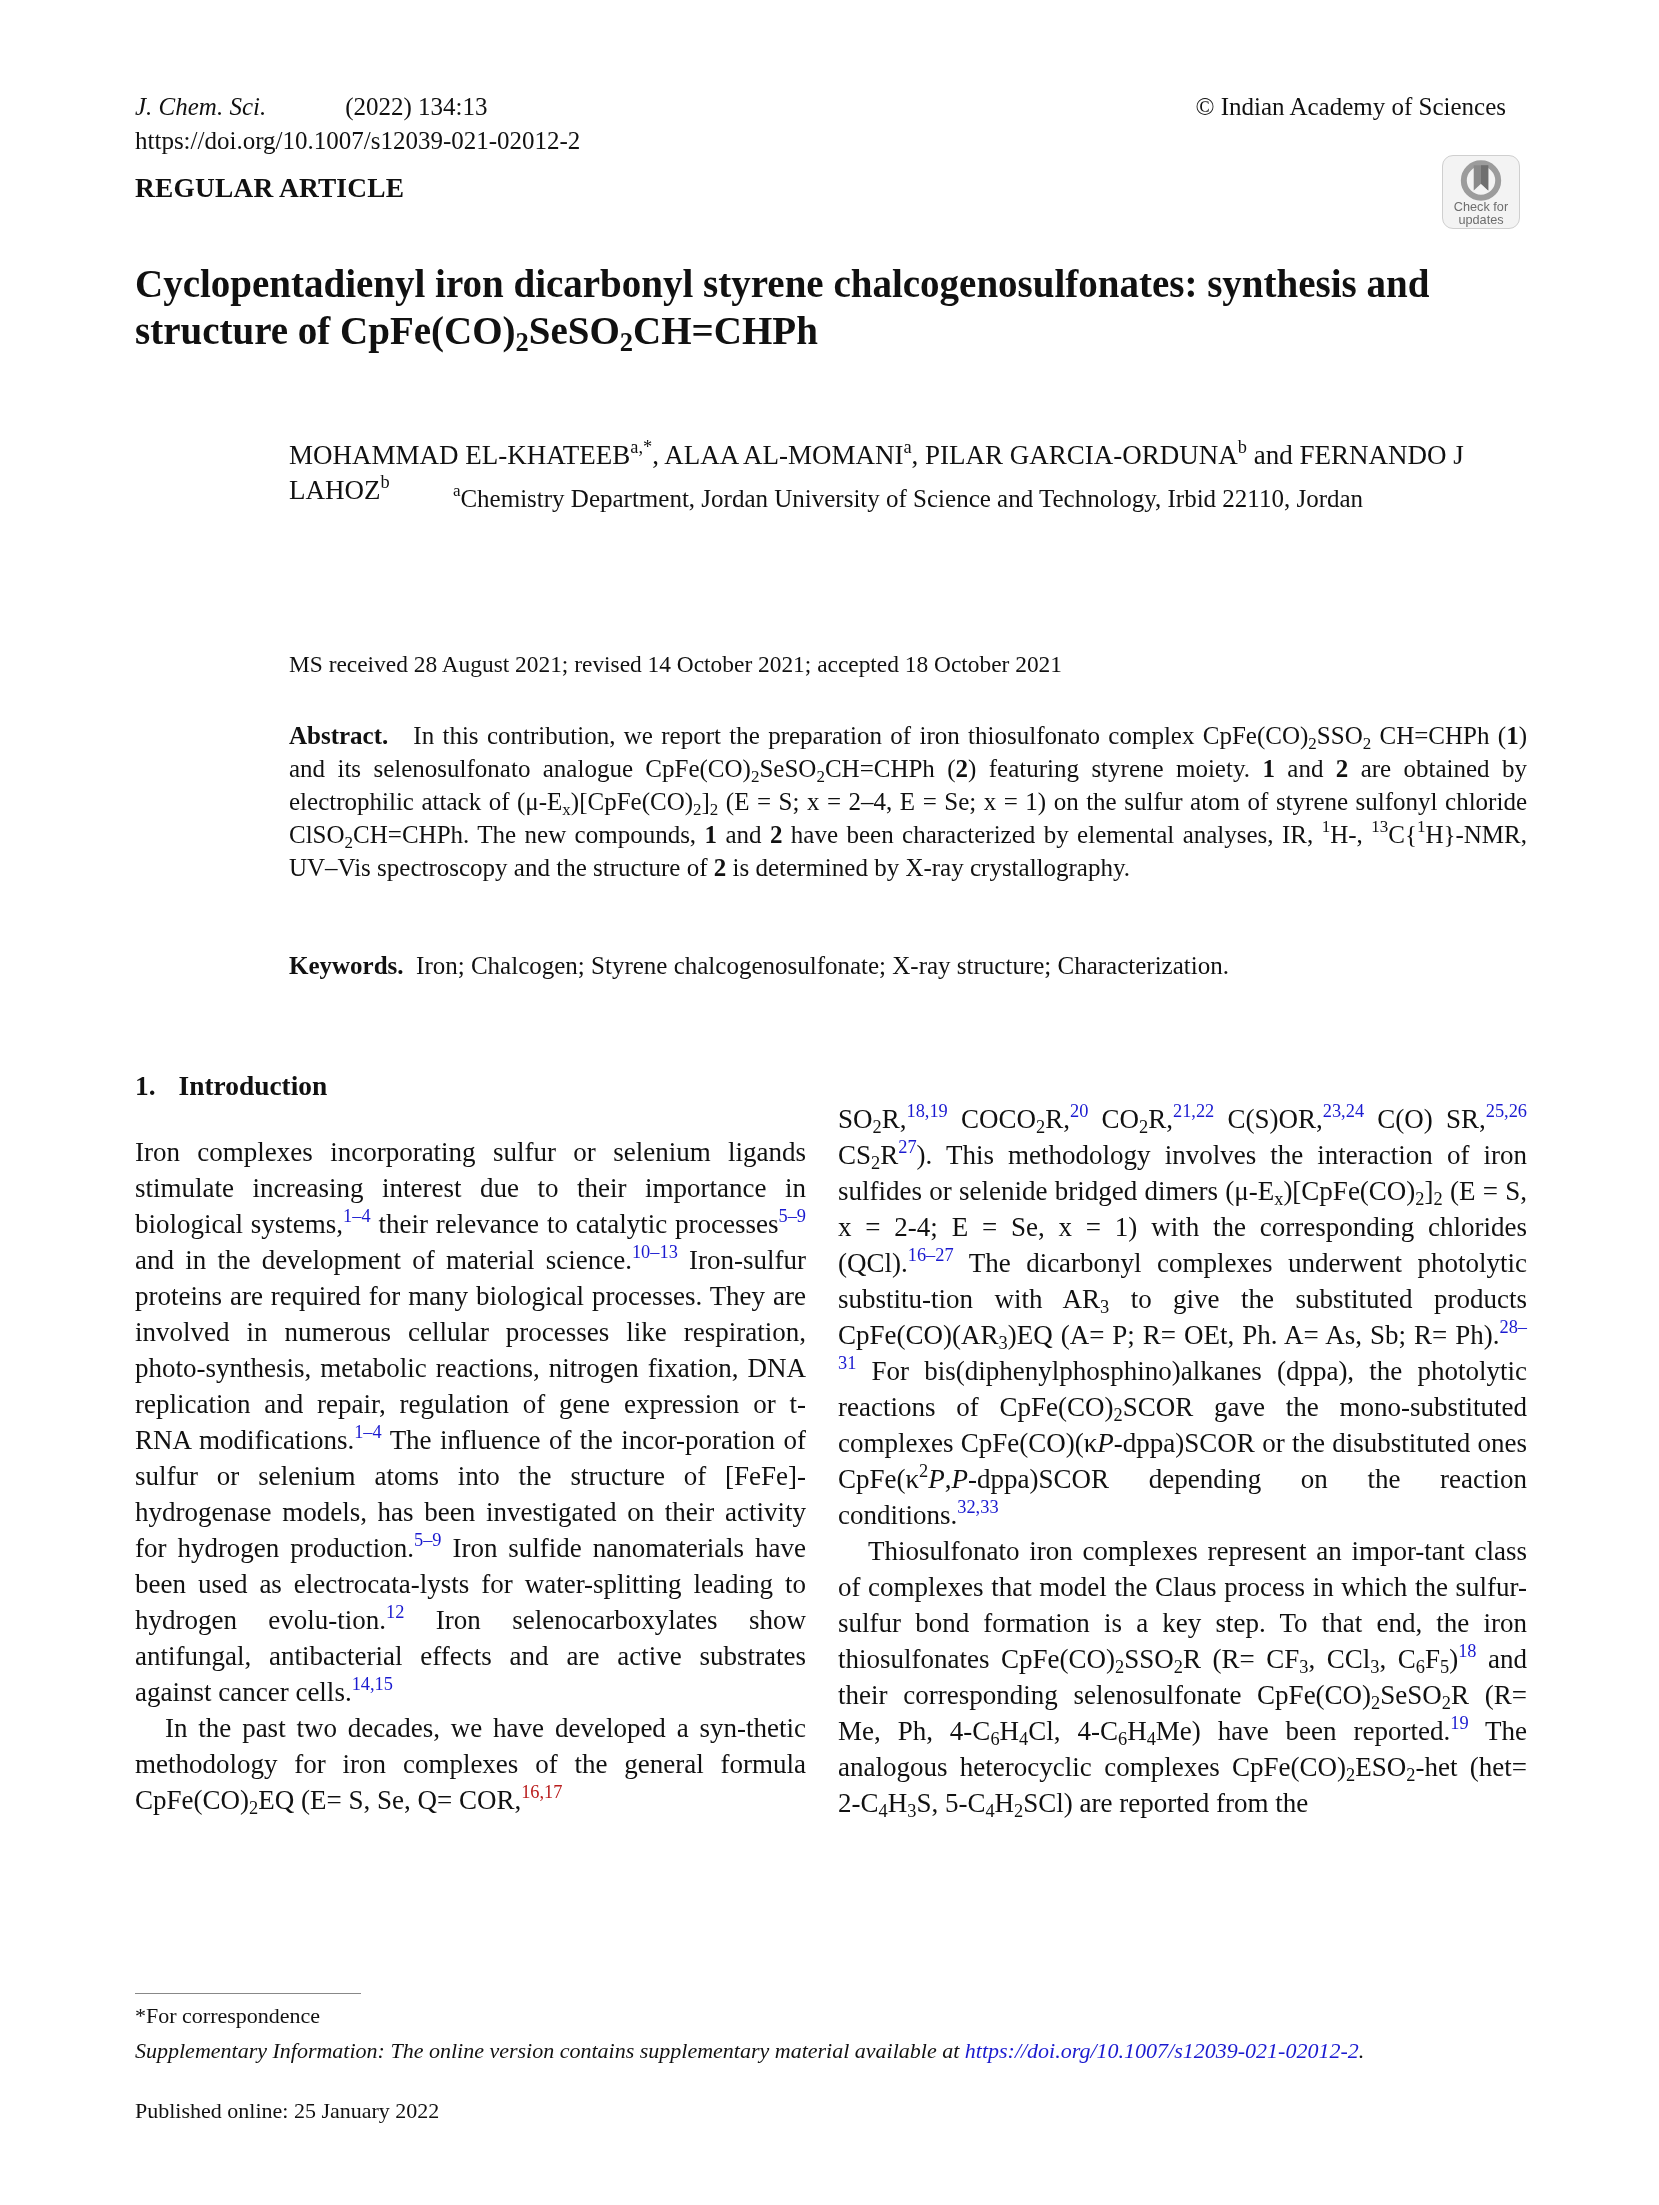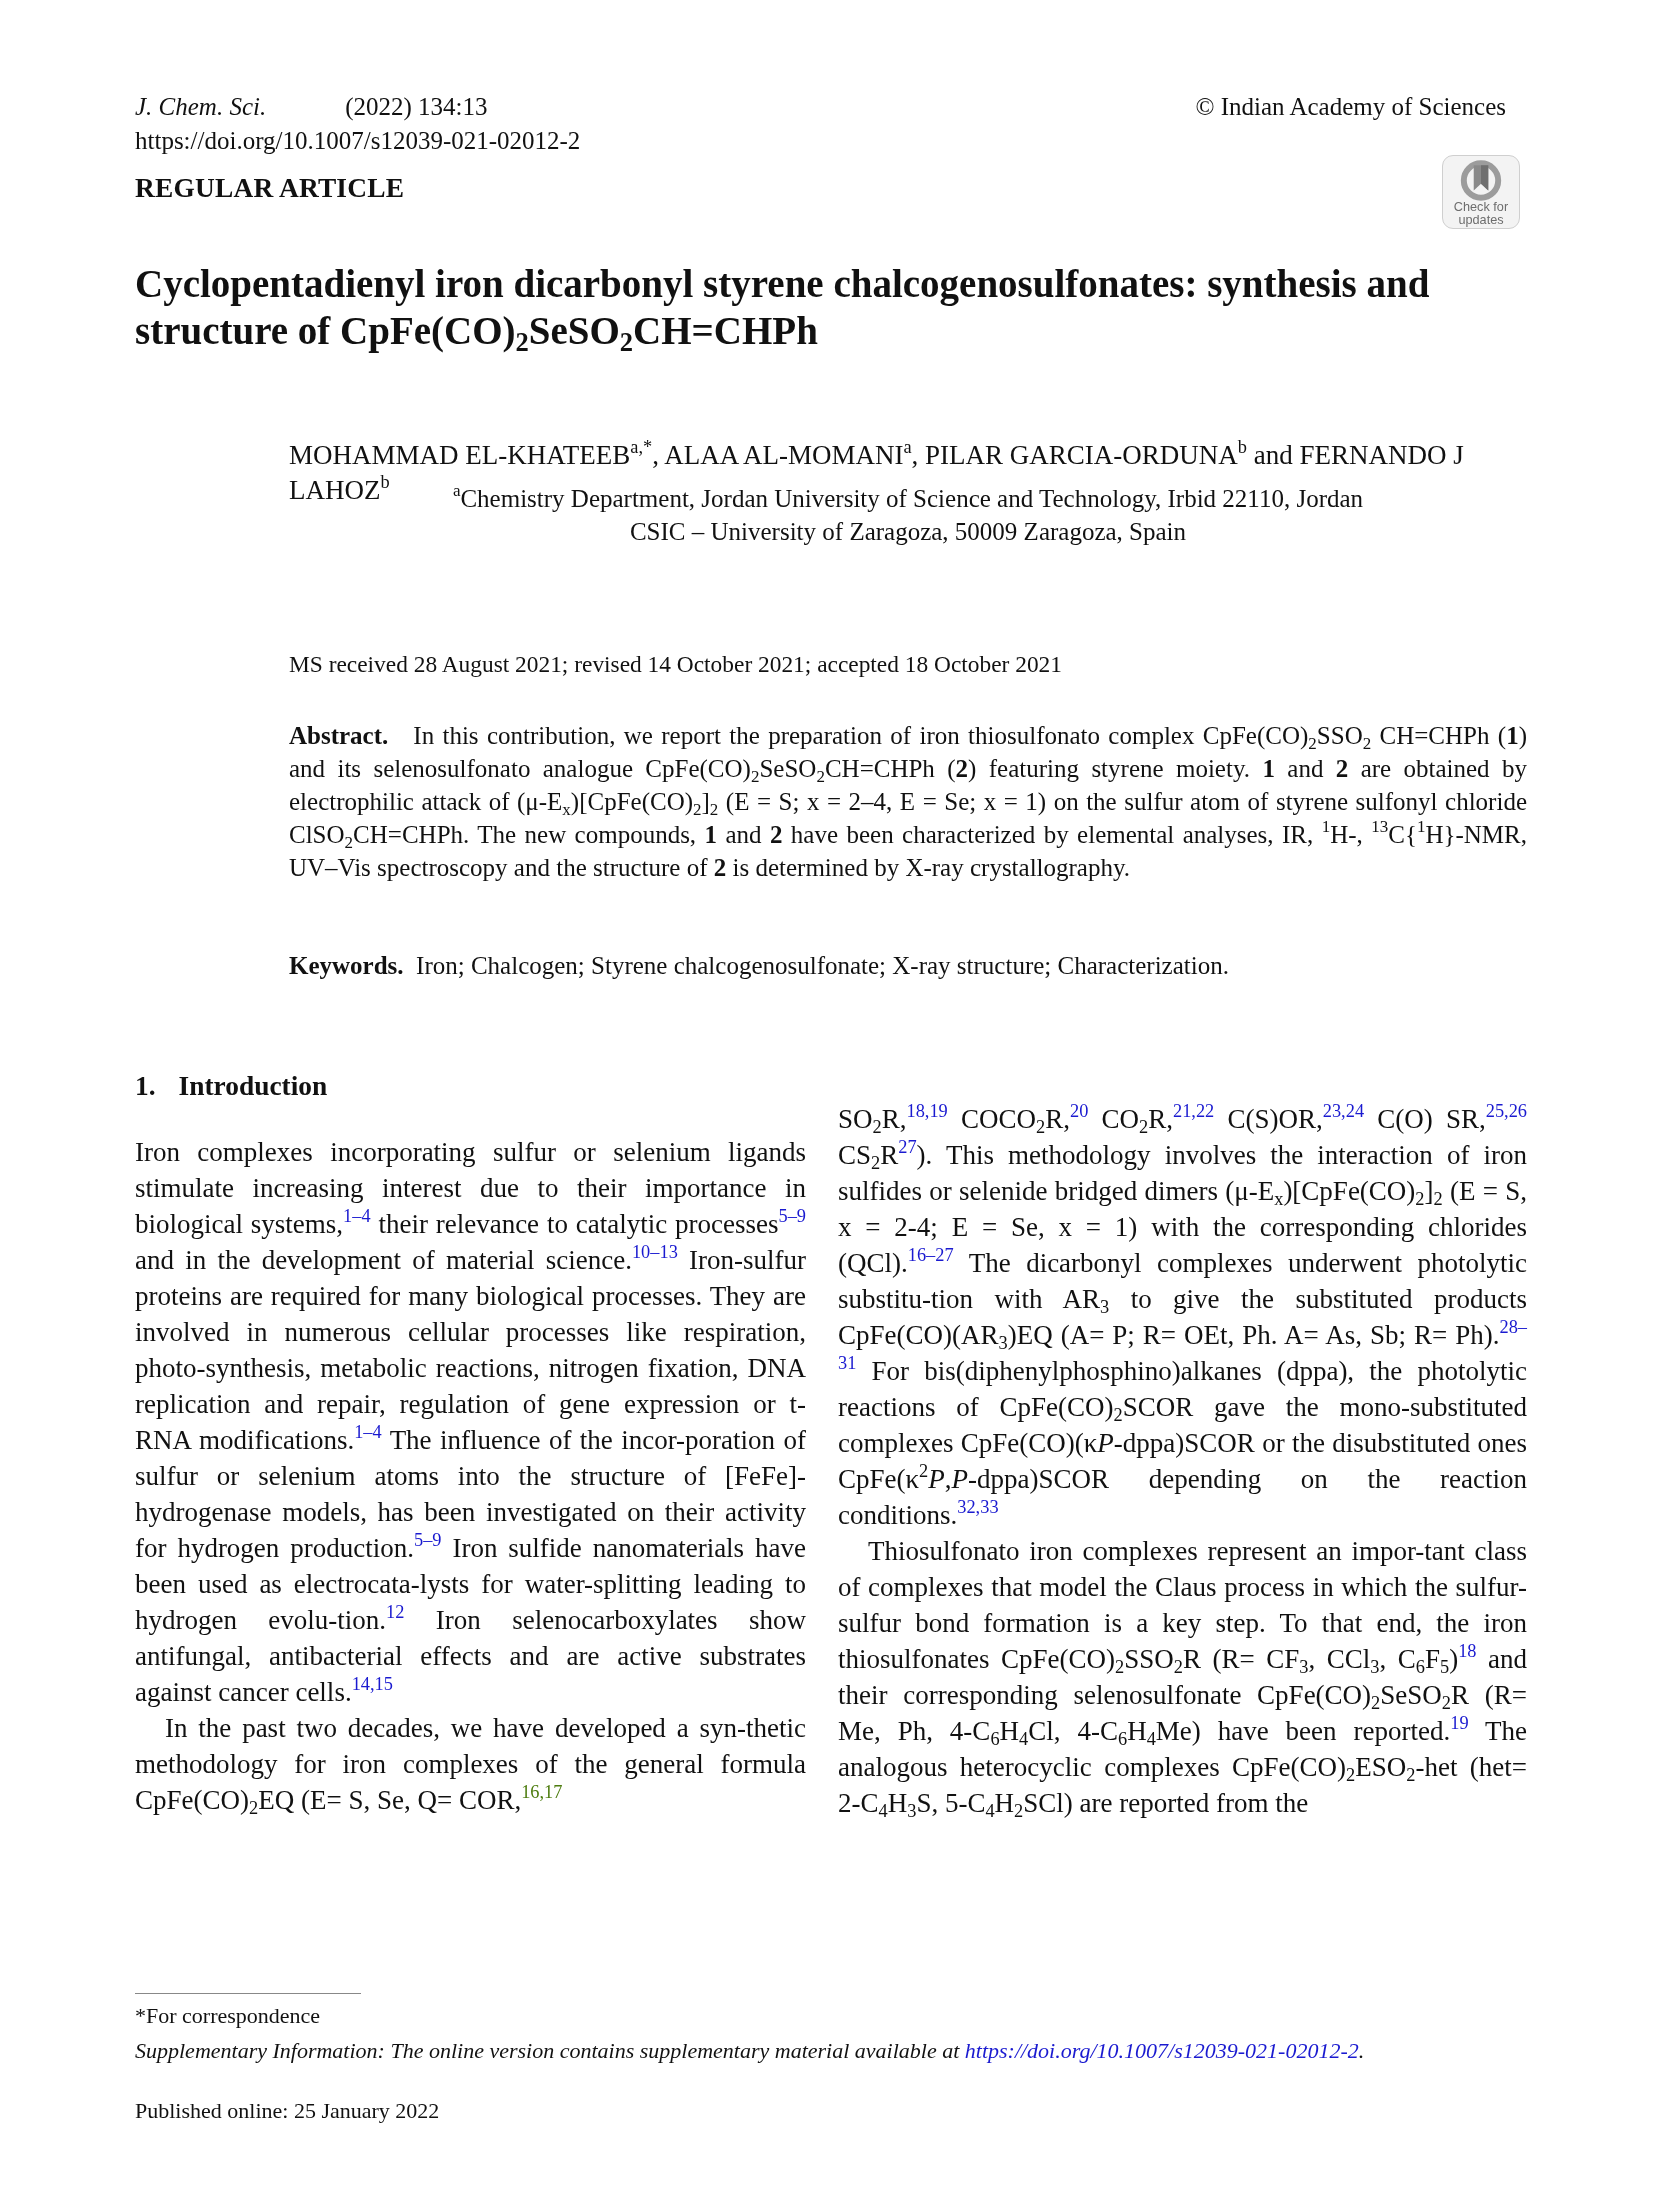--- a/index.html
+++ b/index.html
@@ -75,40 +75,39 @@
   </svg>
   <div class="lbl">Check for</div>
   <div class="lbl">updates</div>
 </div>
 
 <div class="abs title">Cyclopentadienyl iron dicarbonyl styrene chalcogenosulfonates: synthesis and structure of CpFe(CO)<sub>2</sub>SeSO<sub>2</sub>CH=CHPh</div>
 
 <div class="abs authors">MOHAMMAD EL-KHATEEB<sup>a,*</sup>, ALAA AL-MOMANI<sup>a</sup>, PILAR GARCIA-ORDUNA<sup>b</sup> and FERNANDO J LAHOZ<sup>b</sup></div>
 <div class="abs affil">
   <div><sup>a</sup>Chemistry Department, Jordan University of Science and Technology, Irbid 22110, Jordan</div>
-  <div>CSIC – University of Zaragoza, 50009 Zaragoza, Spain</div>
 </div>
 
 <div class="abs dates">MS received 28 August 2021; revised 14 October 2021; accepted 18 October 2021</div>
 
 <div class="abs abstract">
   <b>Abstract.</b>&nbsp;&nbsp;&nbsp;<span>In this contribution, we report the preparation of iron thiosulfonato complex CpFe(CO)<sub>2</sub>SSO<sub>2</sub> CH=CHPh (<b>1</b>) and its selenosulfonato analogue CpFe(CO)<sub>2</sub>SeSO<sub>2</sub>CH=CHPh (<b>2</b>) featuring styrene moiety. <b>1</b> and <b>2</b> are obtained by electrophilic attack of (μ-E<sub>x</sub>)[CpFe(CO)<sub>2</sub>]<sub>2</sub> (E = S; x = 2–4, E = Se; x = 1) on the sulfur atom of styrene sulfonyl chloride ClSO<sub>2</sub>CH=CHPh. The new compounds, <b>1</b> and <b>2</b> have been characterized by elemental analyses, IR, <sup>1</sup>H-, <sup>13</sup>C{<sup>1</sup>H}-NMR, UV–Vis spectroscopy and the structure of <b>2</b> is determined by X-ray crystallography.</span>
 </div>
 
 <div class="abs keywords">
   <b>Keywords.</b>&nbsp;&nbsp;<span>Iron; Chalcogen; Styrene chalcogenosulfonate; X-ray structure; Characterization.</span>
 </div>
 
 <div class="abs section-head">
   <span class="num">1.</span><span>Introduction</span>
 </div>
 
 <div class="abs col col-left">
   <p>Iron complexes incorporating sulfur or selenium ligands stimulate increasing interest due to their importance in biological systems,<sup class="ref" style="color: rgb(26, 26, 208);">1–4</sup> their relevance to catalytic processes<sup class="ref" style="color: rgb(26, 26, 208);">5–9</sup> and in the development of material science.<sup class="ref" style="color: rgb(26, 26, 208);">10–13</sup> Iron-sulfur proteins are required for many biological processes. They are involved in numerous cellular processes like respiration, photo-synthesis, metabolic reactions, nitrogen fixation, DNA replication and repair, regulation of gene expression or t-RNA modifications.<sup class="ref" style="color: rgb(26, 26, 208);">1–4</sup> The influence of the incor-poration of sulfur or selenium atoms into the structure of [FeFe]-hydrogenase models, has been investigated on their activity for hydrogen production.<sup class="ref" style="color: rgb(26, 26, 208);">5–9</sup> Iron sulfide nanomaterials have been used as electrocata-lysts for water-splitting leading to hydrogen evolu-tion.<sup class="ref" style="color: rgb(26, 26, 208);">12</sup> Iron selenocarboxylates show antifungal, antibacterial effects and are active substrates against cancer cells.<sup class="ref" style="color: rgb(26, 26, 208);">14,15</sup></p>
-  <p class="indent">In the past two decades, we have developed a syn-thetic methodology for iron complexes of the general formula CpFe(CO)<sub>2</sub>EQ (E= S, Se, Q= COR,<sup class="ref" style="color: #4d7c0f;">16,17</sup></p>
+  <p class="indent">In the past two decades, we have developed a syn-thetic methodology for iron complexes of the general formula CpFe(CO)<sub>2</sub>EQ (E= S, Se, Q= COR,<sup class="ref" style="color: #b91c1c;">16,17</sup></p>
 </div>
 
 <div class="abs col col-right">
   <p>SO<sub>2</sub>R,<sup class="ref" style="color: rgb(26, 26, 208);">18,19</sup> COCO<sub>2</sub>R,<sup class="ref" style="color: rgb(26, 26, 208);">20</sup> CO<sub>2</sub>R,<sup class="ref" style="color: rgb(26, 26, 208);">21,22</sup> C(S)OR,<sup class="ref" style="color: rgb(26, 26, 208);">23,24</sup> C(O) SR,<sup class="ref" style="color: rgb(26, 26, 208);">25,26</sup> CS<sub>2</sub>R<sup class="ref" style="color: rgb(26, 26, 208);">27</sup>). This methodology involves the interaction of iron sulfides or selenide bridged dimers (μ-E<sub>x</sub>)[CpFe(CO)<sub>2</sub>]<sub>2</sub> (E = S, x = 2-4; E = Se, x = 1) with the corresponding chlorides (QCl).<sup class="ref" style="color: rgb(26, 26, 208);">16–27</sup> The dicarbonyl complexes underwent photolytic substitu-tion with AR<sub>3</sub> to give the substituted products CpFe(CO)(AR<sub>3</sub>)EQ (A= P; R= OEt, Ph. A= As, Sb; R= Ph).<sup class="ref" style="color: rgb(26, 26, 208);">28–31</sup> For bis(diphenylphosphino)alkanes (dppa), the photolytic reactions of CpFe(CO)<sub>2</sub>SCOR gave the mono-substituted complexes CpFe(CO)(κ<i>P</i>-dppa)SCOR or the disubstituted ones CpFe(κ<sup>2</sup><i>P</i>,<i>P</i>-dppa)SCOR depending on the reaction conditions.<sup class="ref" style="color: rgb(26, 26, 208);">32,33</sup></p>
   <p class="indent">Thiosulfonato iron complexes represent an impor-tant class of complexes that model the Claus process in which the sulfur-sulfur bond formation is a key step. To that end, the iron thiosulfonates CpFe(CO)<sub>2</sub>SSO<sub>2</sub>R (R= CF<sub>3</sub>, CCl<sub>3</sub>, C<sub>6</sub>F<sub>5</sub>)<sup class="ref" style="color: rgb(26, 26, 208);">18</sup> and their corresponding selenosulfonate CpFe(CO)<sub>2</sub>SeSO<sub>2</sub>R (R= Me, Ph, 4-C<sub>6</sub>H<sub>4</sub>Cl, 4-C<sub>6</sub>H<sub>4</sub>Me) have been reported.<sup class="ref" style="color: rgb(26, 26, 208);">19</sup> The analogous heterocyclic complexes CpFe(CO)<sub>2</sub>ESO<sub>2</sub>-het (het= 2-C<sub>4</sub>H<sub>3</sub>S, 5-C<sub>4</sub>H<sub>2</sub>SCl) are reported from the</p>
 </div>
 
 <div class="abs fn-rule"></div>
 <div class="abs fn fn-corr">*For correspondence</div>
 <div class="abs fn fn-supp">

